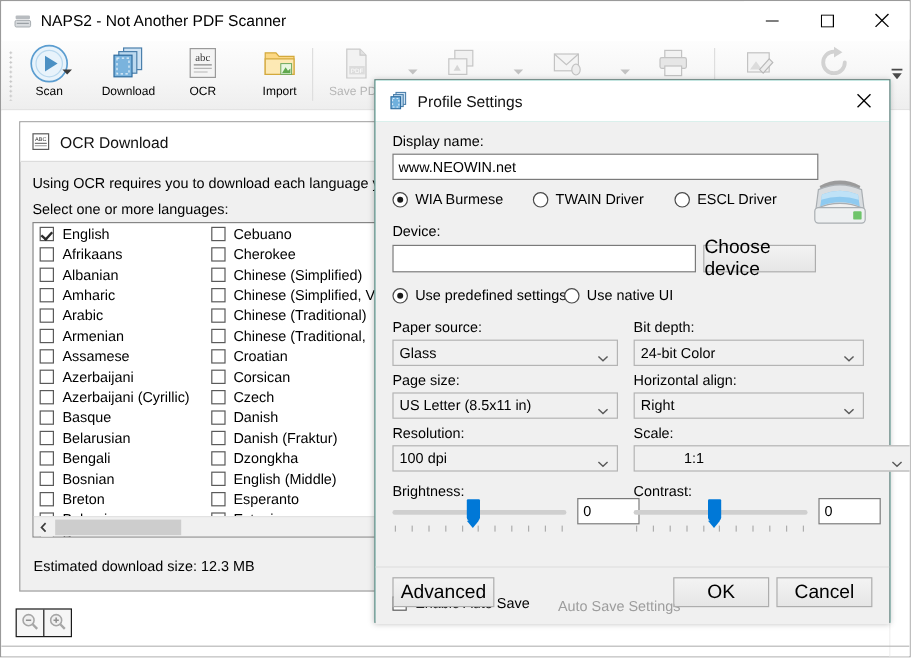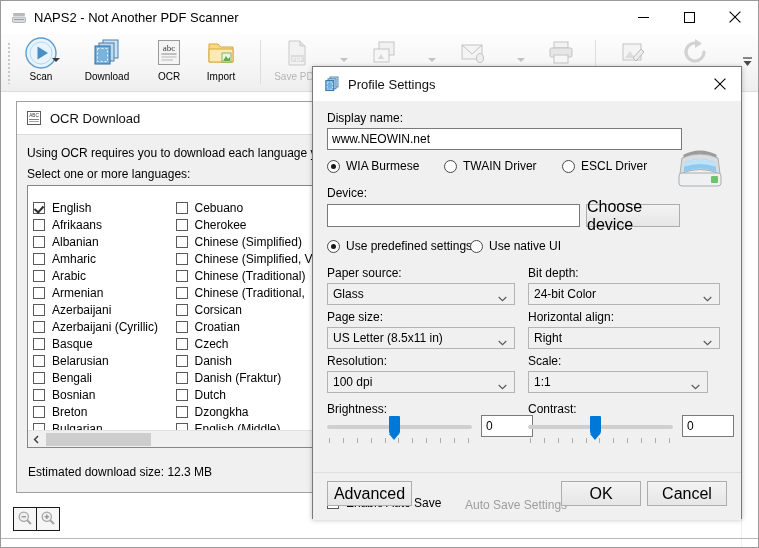--- a/index.html
+++ b/index.html
@@ -116,21 +116,21 @@
     position: absolute; left: 10px; top: 65px;
     font-size: 12px; color: #000; white-space: nowrap;
   }
   .lang-box {
     position: absolute; left: 10px; top: 83px;
     width: 287px; height: 263px;
     background: #ffffff; border: 1px solid #868686;
     overflow: hidden;
   }
   .lang-cols {
-    position: absolute; left: 0; top: 13px; width: 100%;
+    position: absolute; left: 0; top: 0; width: 100%;
     display: flex;
     justify-content: space-between;
   }
   .lang-col { width: 143px; }
   .lang-item {
     height: 17px; display: flex; align-items: center; padding-left: 5px;
     white-space: nowrap;
   }
   .cbx {
     width: 12px; height: 12px; border: 1px solid #5a5a5a; background: #fff;
@@ -331,21 +331,21 @@
           <rect x="5.5" y="2.5" width="21" height="24" fill="#f4f4f4" stroke="#9a9a9a" stroke-width="1"></rect>
           <text x="16" y="13" font-family="Liberation Serif, serif" font-size="9" fill="#3a3a3a" text-anchor="middle">abc</text>
           <line x1="8.5" y1="16" x2="23.5" y2="16" stroke="#8a8a8a" stroke-width="1"></line>
           <line x1="8.5" y1="19" x2="23.5" y2="19" stroke="#b5b5b5" stroke-width="1"></line>
           <line x1="8.5" y1="22" x2="20" y2="22" stroke="#b5b5b5" stroke-width="1"></line>
         </svg>
       </div>
       <div class="lbl">OCR</div>
     </div>
 
-    <div class="tool" style="left:192px;justify-content:center;">
+    <div class="tool" style="left:204px;justify-content:center;">
       <div class="ic">
         <svg width="32" height="30" viewBox="0 0 32 30">
           <path d="M4 6 h9 l2.5 3 H28 v15 H4 Z" fill="#fcd884" stroke="#d3a93c" stroke-width="1"></path>
           <path d="M4 11 h24 v13 H4 Z" fill="#fde9b4" stroke="#d3a93c" stroke-width="1"></path>
           <rect x="17" y="15" width="9" height="9" fill="#e8f6e0" stroke="#6aa65a" stroke-width="0.8"></rect>
           <polygon points="18,23 21,18 23,21 25,19 25,23" fill="#5fa84e"></polygon>
         </svg>
       </div>
       <div class="lbl">Import</div>
     </div>
@@ -473,20 +473,24 @@
               <div class="lang-item">
                 <span class="cbx"></span>
                 <span class="lang-label">Arabic</span>
               </div>
               <div class="lang-item">
                 <span class="cbx"></span>
                 <span class="lang-label">Armenian</span>
               </div>
               <div class="lang-item">
                 <span class="cbx"></span>
+                <span class="lang-label">Assamese</span>
+              </div>
+              <div class="lang-item">
+                <span class="cbx"></span>
                 <span class="lang-label">Azerbaijani</span>
               </div>
               <div class="lang-item">
                 <span class="cbx"></span>
                 <span class="lang-label">Azerbaijani (Cyrillic)</span>
               </div>
               <div class="lang-item">
                 <span class="cbx"></span>
                 <span class="lang-label">Basque</span>
               </div>
@@ -535,41 +539,37 @@
               <div class="lang-item">
                 <span class="cbx"></span>
                 <span class="lang-label">Chinese (Traditional)</span>
               </div>
               <div class="lang-item">
                 <span class="cbx"></span>
                 <span class="lang-label">Chinese (Traditional, </span>
               </div>
               <div class="lang-item">
                 <span class="cbx"></span>
+                <span class="lang-label">Croatian</span>
+              </div>
+              <div class="lang-item">
+                <span class="cbx"></span>
                 <span class="lang-label">Corsican</span>
               </div>
               <div class="lang-item">
                 <span class="cbx"></span>
-                <span class="lang-label">Croatian</span>
-              </div>
-              <div class="lang-item">
-                <span class="cbx"></span>
                 <span class="lang-label">Czech</span>
               </div>
               <div class="lang-item">
                 <span class="cbx"></span>
                 <span class="lang-label">Danish</span>
               </div>
               <div class="lang-item">
                 <span class="cbx"></span>
                 <span class="lang-label">Danish (Fraktur)</span>
-              </div>
-              <div class="lang-item">
-                <span class="cbx"></span>
-                <span class="lang-label">Dutch</span>
               </div>
               <div class="lang-item">
                 <span class="cbx"></span>
                 <span class="lang-label">Dzongkha</span>
               </div>
               <div class="lang-item">
                 <span class="cbx"></span>
                 <span class="lang-label">English (Middle)</span>
               </div>
               <div class="lang-item">
@@ -723,21 +723,21 @@
       <div class="fld-label" style="left:14px; top:253px;">Resolution:</div>
       <div class="combo" style="left:14px; top:270px; width:188px;">
         <span class="cval">100 dpi</span>
         <span class="carrow">
           <svg width="9" height="6" viewBox="0 0 9 6">
               <polyline points="0.7,1 4.5,4.6 8.3,1" fill="none" stroke="#5a5a5a" stroke-width="1.2"></polyline>
             </svg>
         </span>
       </div>
       <div class="fld-label" style="left:215px; top:253px;">Scale:</div>
-      <div class="combo" style="left:215px; top:270px; width:180px;">
+      <div class="combo" style="left:215px; top:270px; width:232px;padding-left:36px;">
         <span class="cval">1:1</span>
         <span class="carrow">
           <svg width="9" height="6" viewBox="0 0 9 6">
               <polyline points="0.7,1 4.5,4.6 8.3,1" fill="none" stroke="#5a5a5a" stroke-width="1.2"></polyline>
             </svg>
         </span>
       </div>
 
       <div class="fld-label" style="left:14px; top:301px;">Brightness:</div>
       <div class="slider-track" style="left:14px; top:324px; width:145px;"></div>

